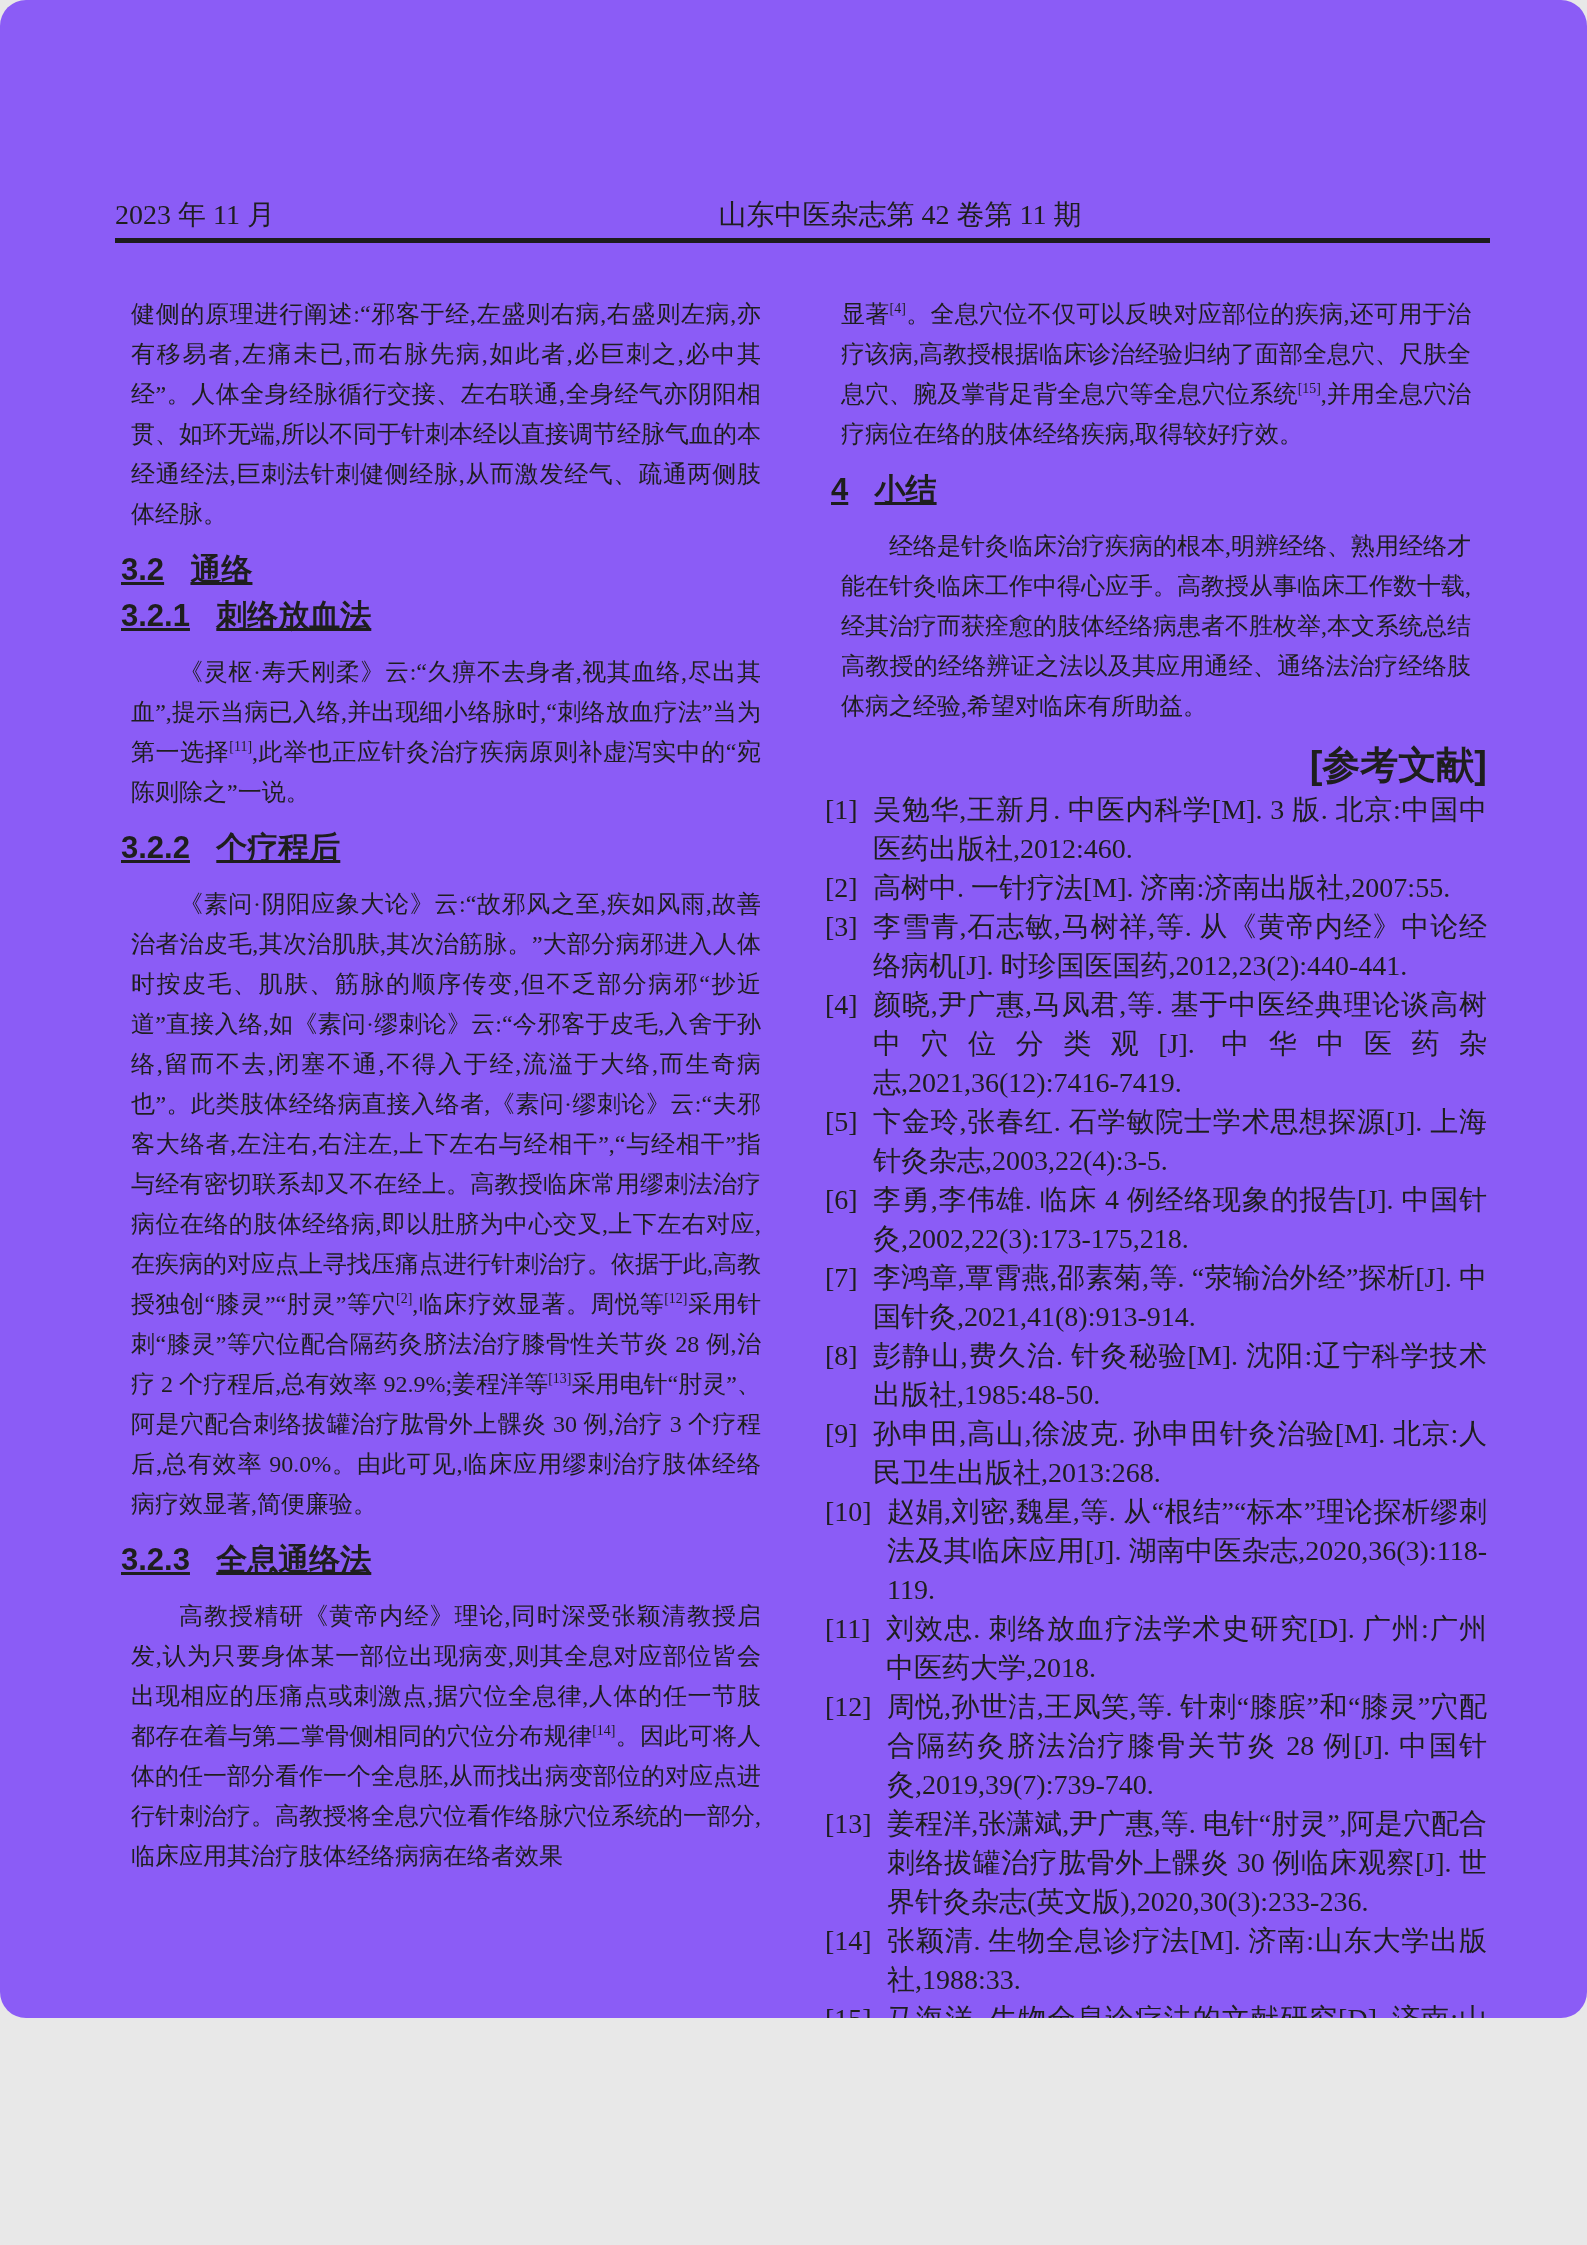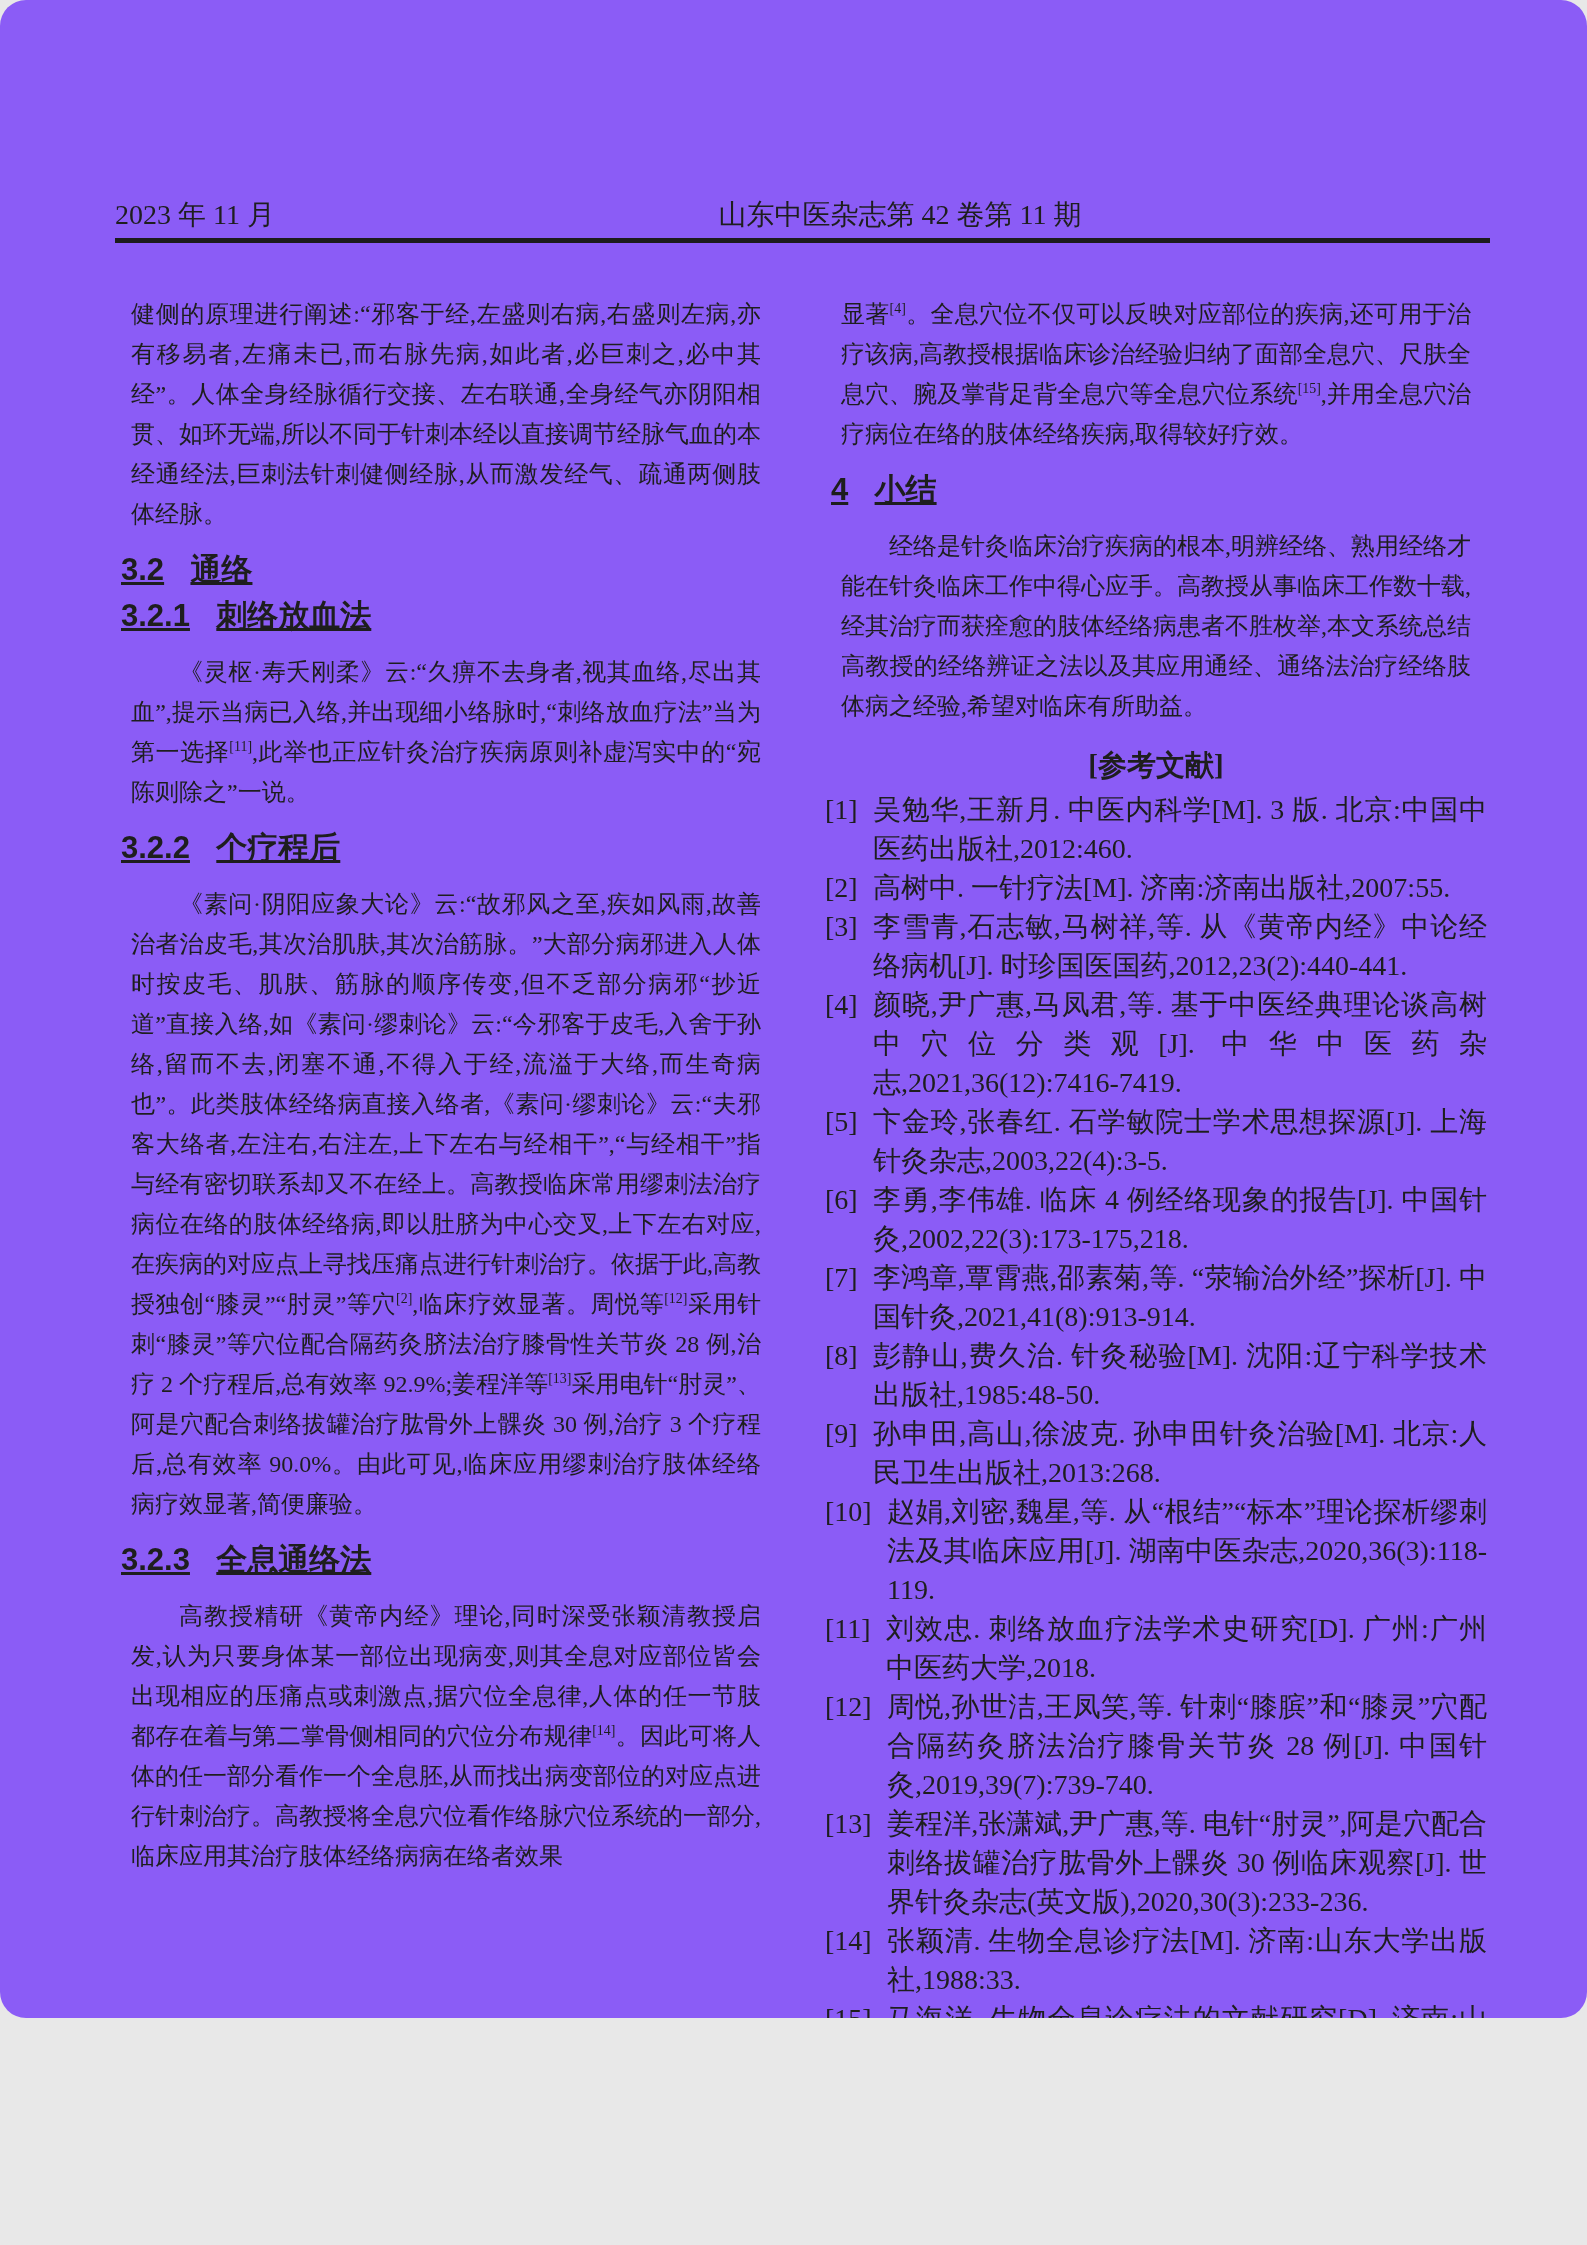--- a/index.html
+++ b/index.html
@@ -45,24 +45,24 @@
     font-weight:700;
     font-size:31px;line-height:40px;text-decoration:underline;
   }
   h3.sec .hnum{margin-right:0.85em;}
   sup.supref{
     font-size:0.58em;
     line-height:0;
     vertical-align:super;
   }
   .ref-title{
-    font-family:Liberation Serif, serif;
+    font-family:Liberation Sans, sans-serif;
     font-weight:700;
-    font-size:29px;line-height:46px;
-    text-align:center;
+    font-size:38px;line-height:46px;
+    text-align:right;
     margin:2px 0 2px 0;
   }
   .refs{font-size:28px;line-height:39px;}
   .ref-item{display:flex;}
   .ref-label{flex:none;margin-right:0.55em;white-space:nowrap;}
   .ref-text{flex:1;text-align:justify;}
   .page-footer{
     position:absolute;left:123px;top:2066px;
     font-size:30px;line-height:36px;text-decoration:underline;
   }

